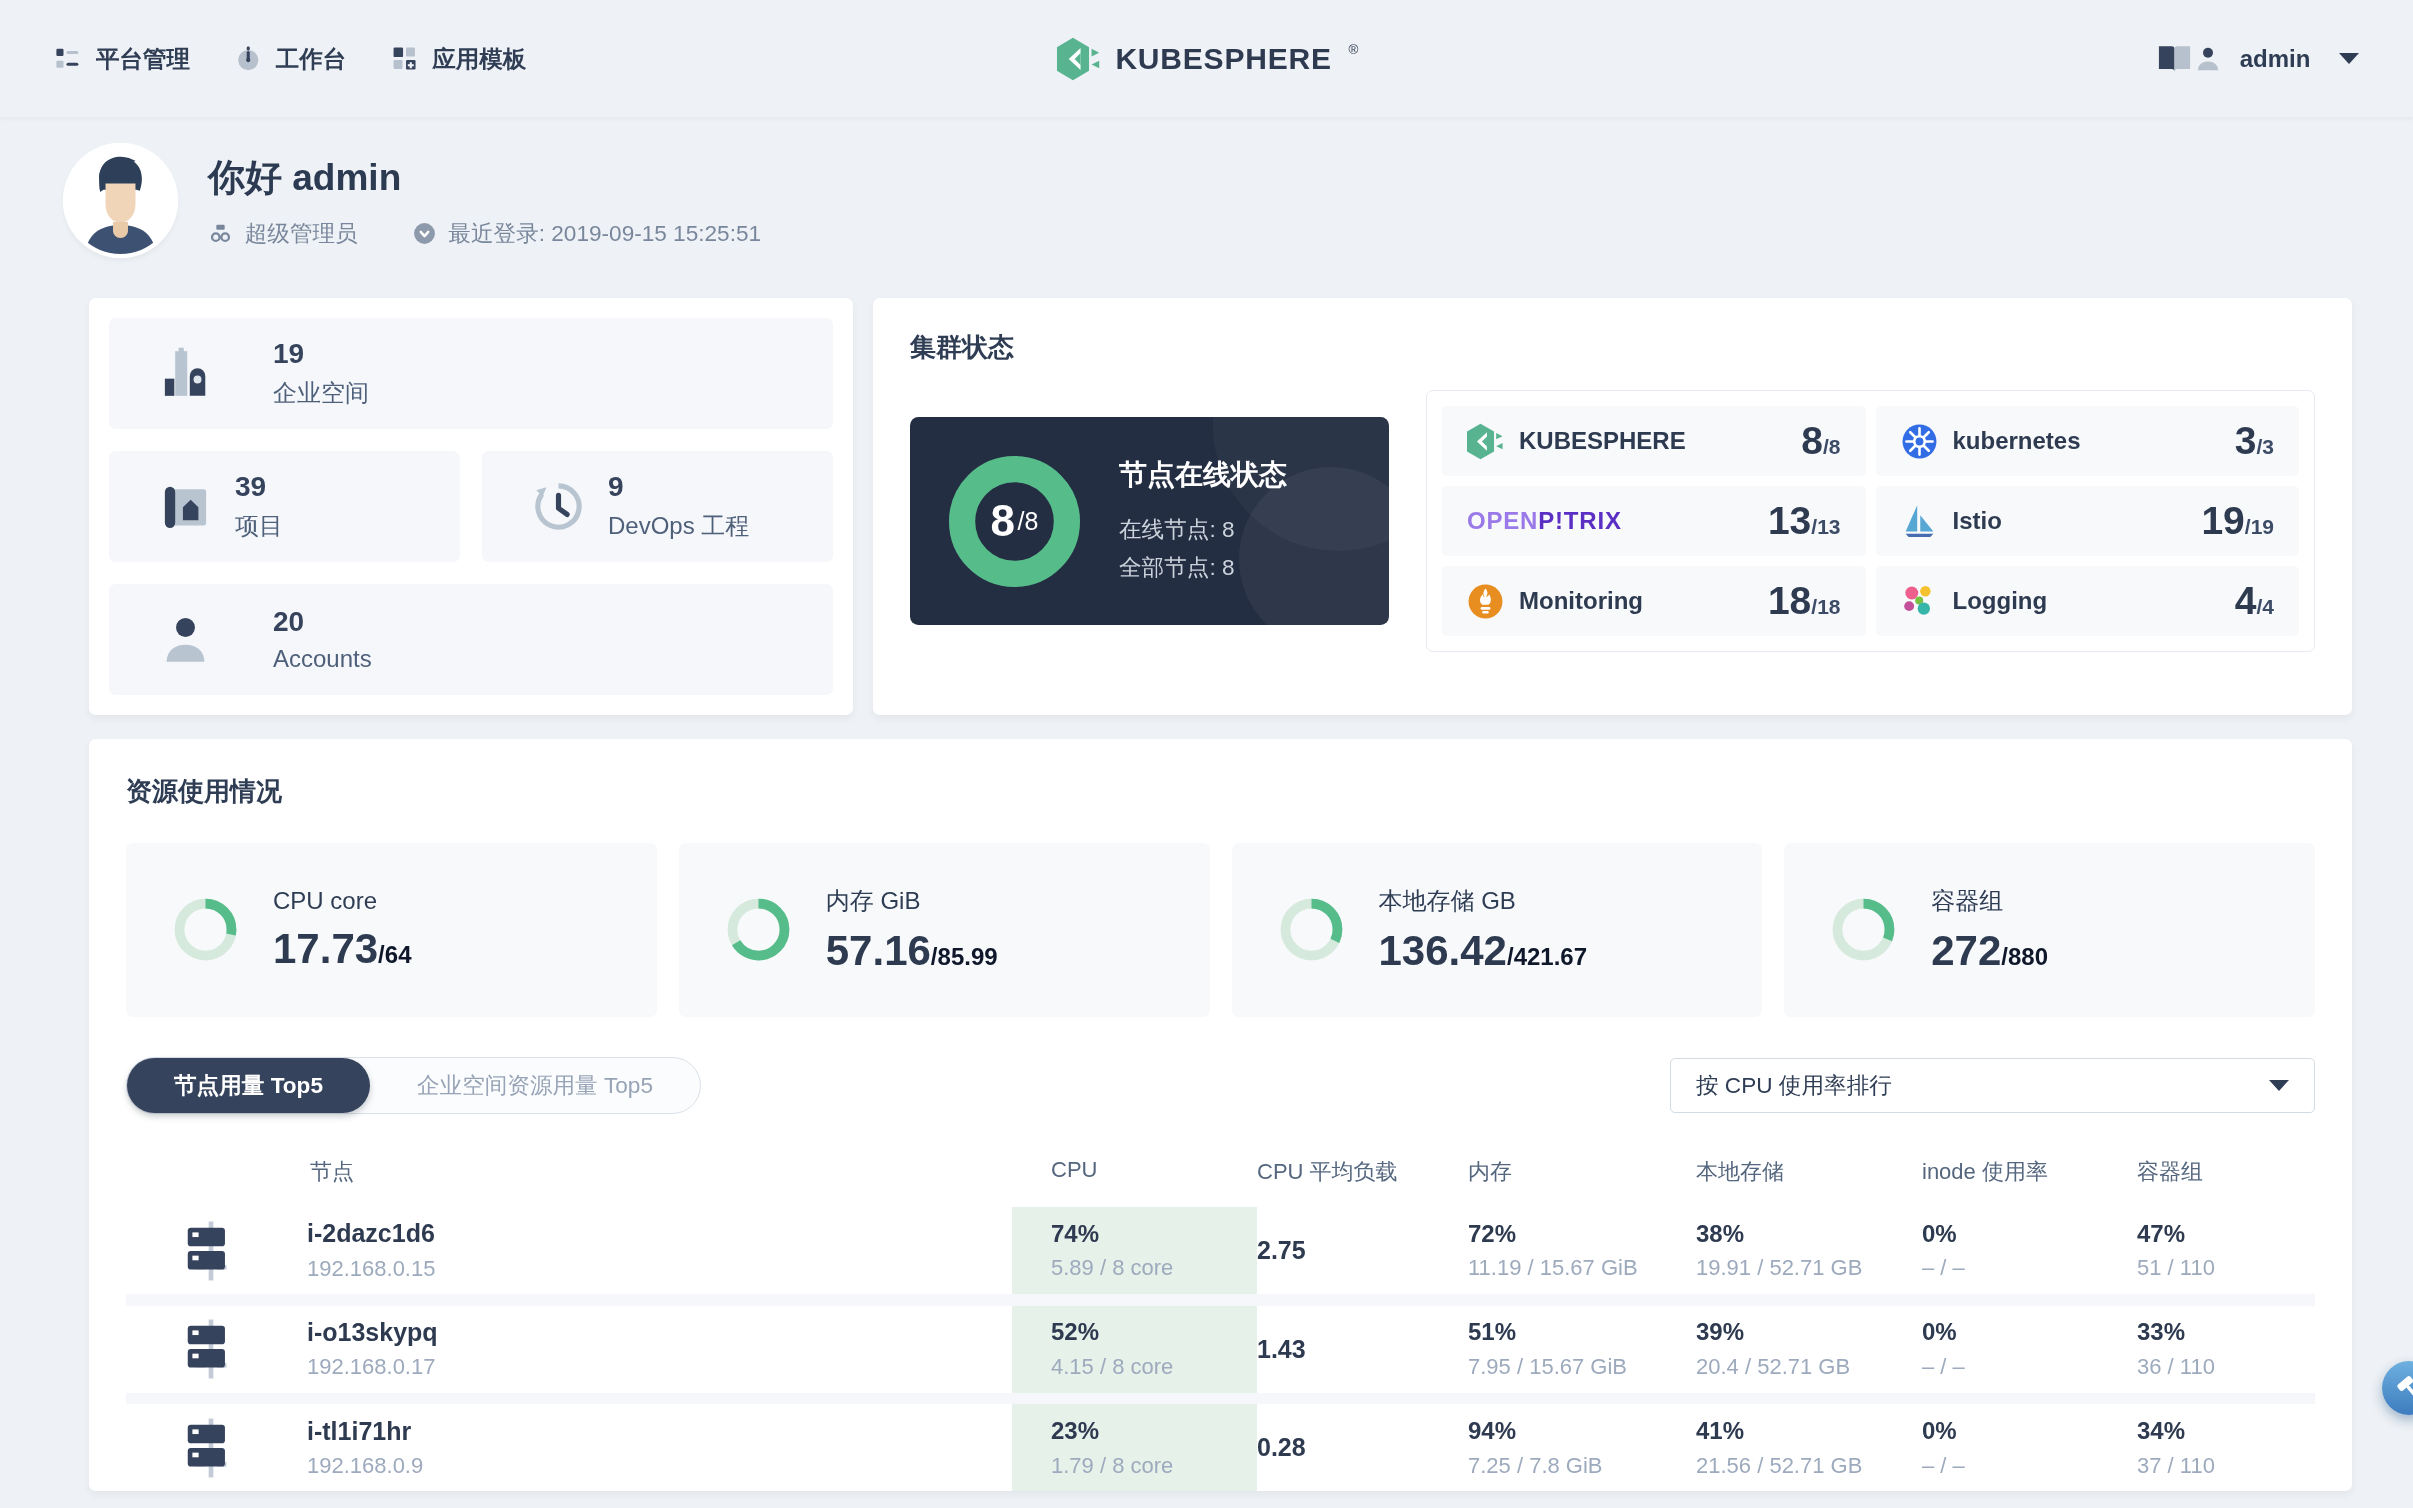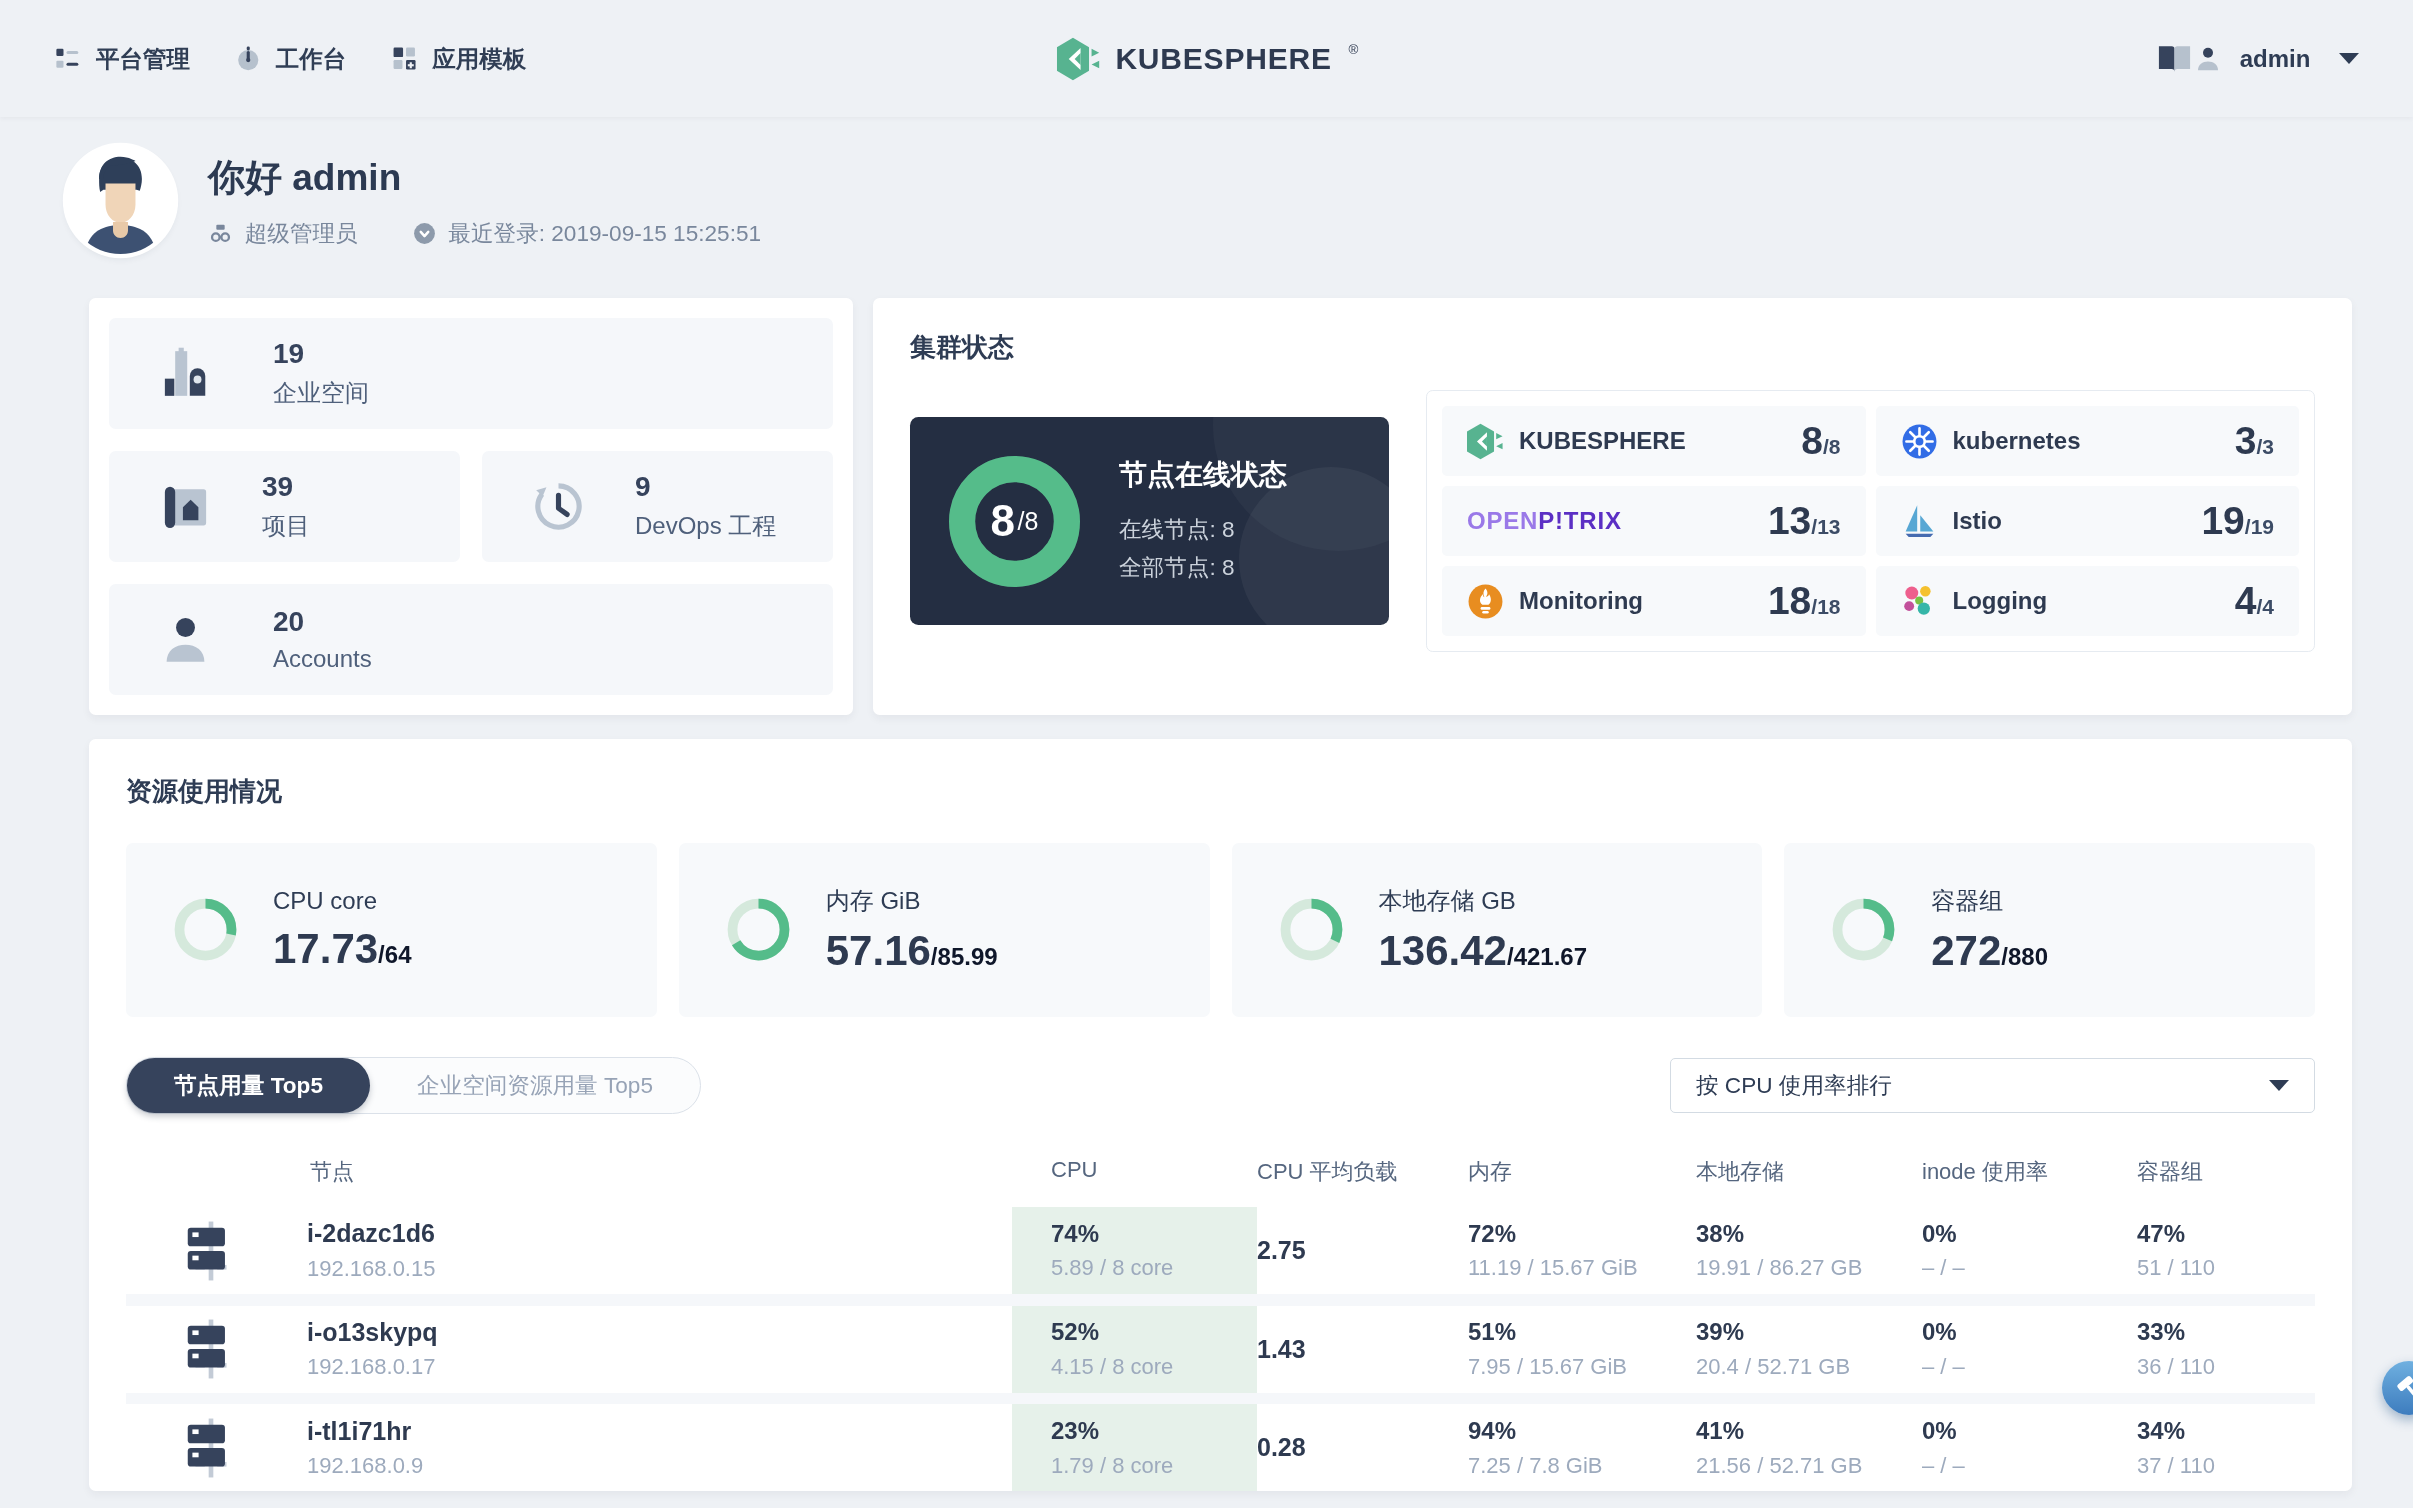--- a/index.html
+++ b/index.html
@@ -34,21 +34,21 @@
 
   
   .main { padding:0 61px;margin-left:28px; }
   .row1 { display:flex; gap:20px; margin-bottom:23.5px; }
   .card { background:#fff; border-radius:6.7px; box-shadow:0 3.4px 8.4px rgba(36,46,66,.05); }
 
   
   .summary { width:764px; padding:20px; display:flex; flex-direction:column; gap:22px; }
   .tile { background:#f5f7fa; border-radius:6.7px; height:111px; display:flex; align-items:center; padding-left:49px; gap:60px; cursor:pointer; }
   .tile-row { display:flex; gap:22px; }
-  .tile-row .tile { flex:1; padding-left:49px; gap:49px; }
+  .tile-row .tile { flex:1; padding-left:49px; gap:22px; }
   .tile svg { width:55px; height:55px; flex:none; }
   .tile-val { font-size:28px; font-weight:bold; color:#36435c; margin-bottom:6.7px; }
   .tile-lab { font-size:24px; color:#4f607b; }
 
   
   .cluster { flex:1; padding:32px 37px 0; }
   .sec-title { font-size:26px; font-weight:bold; color:#2e3c54; }
   .cluster-body { display:flex; align-items:center; gap:37px; margin-top:25px; }
   .node-card { width:479px; height:208px; background:#242e42; border-radius:8.4px; display:flex; align-items:center;
                padding:0 39px; gap:39px; position:relative; overflow:hidden; flex:none; }
@@ -494,21 +494,21 @@
             </div>
             <div class="c-load">
               <div class="loadv">2.75</div>
             </div>
             <div class="c-mem cellcol">
               <div class="pct">72%</div>
               <div class="det">11.19 / 15.67 GiB</div>
             </div>
             <div class="c-disk cellcol">
               <div class="pct">38%</div>
-              <div class="det">19.91 / 86.27 GB</div>
+              <div class="det">19.91 / 52.71 GB</div>
             </div>
             <div class="c-inode cellcol">
               <div class="pct">0%</div>
               <div class="det">– / –</div>
             </div>
             <div class="c-pods cellcol">
               <div class="pct">47%</div>
               <div class="det">51 / 110</div>
             </div>
           </div>

